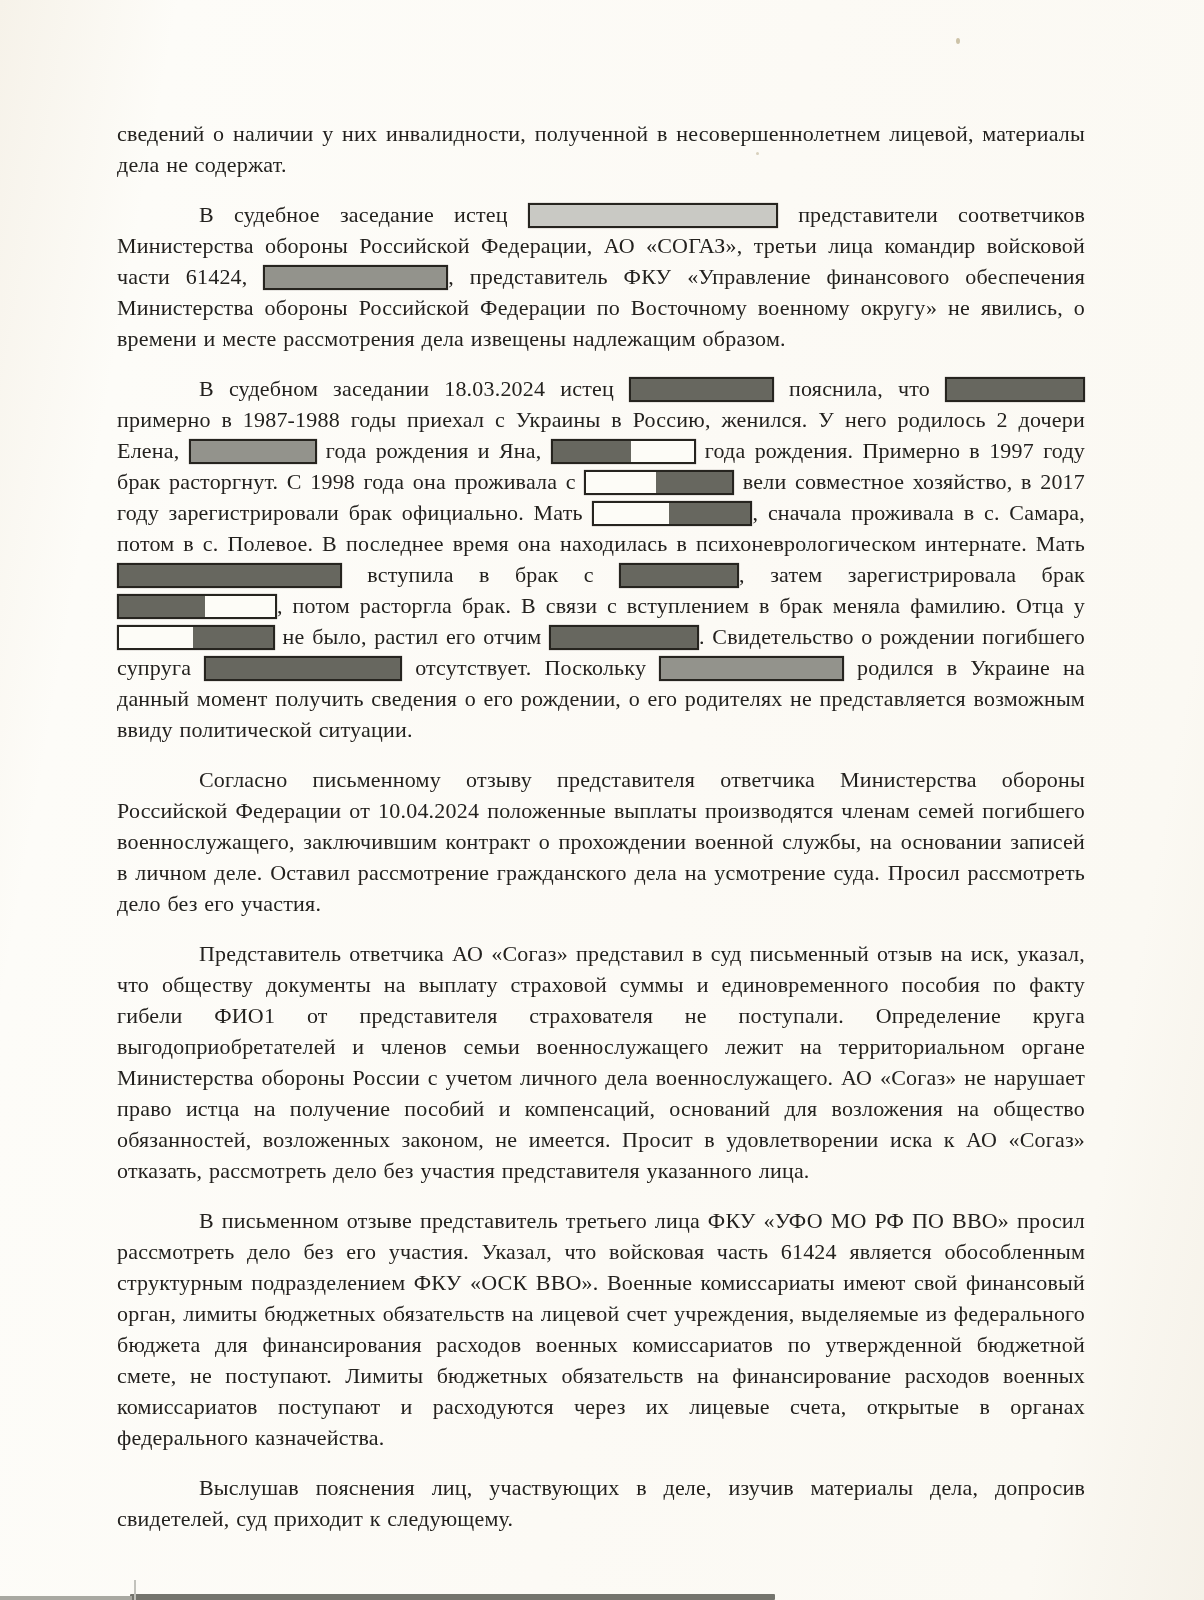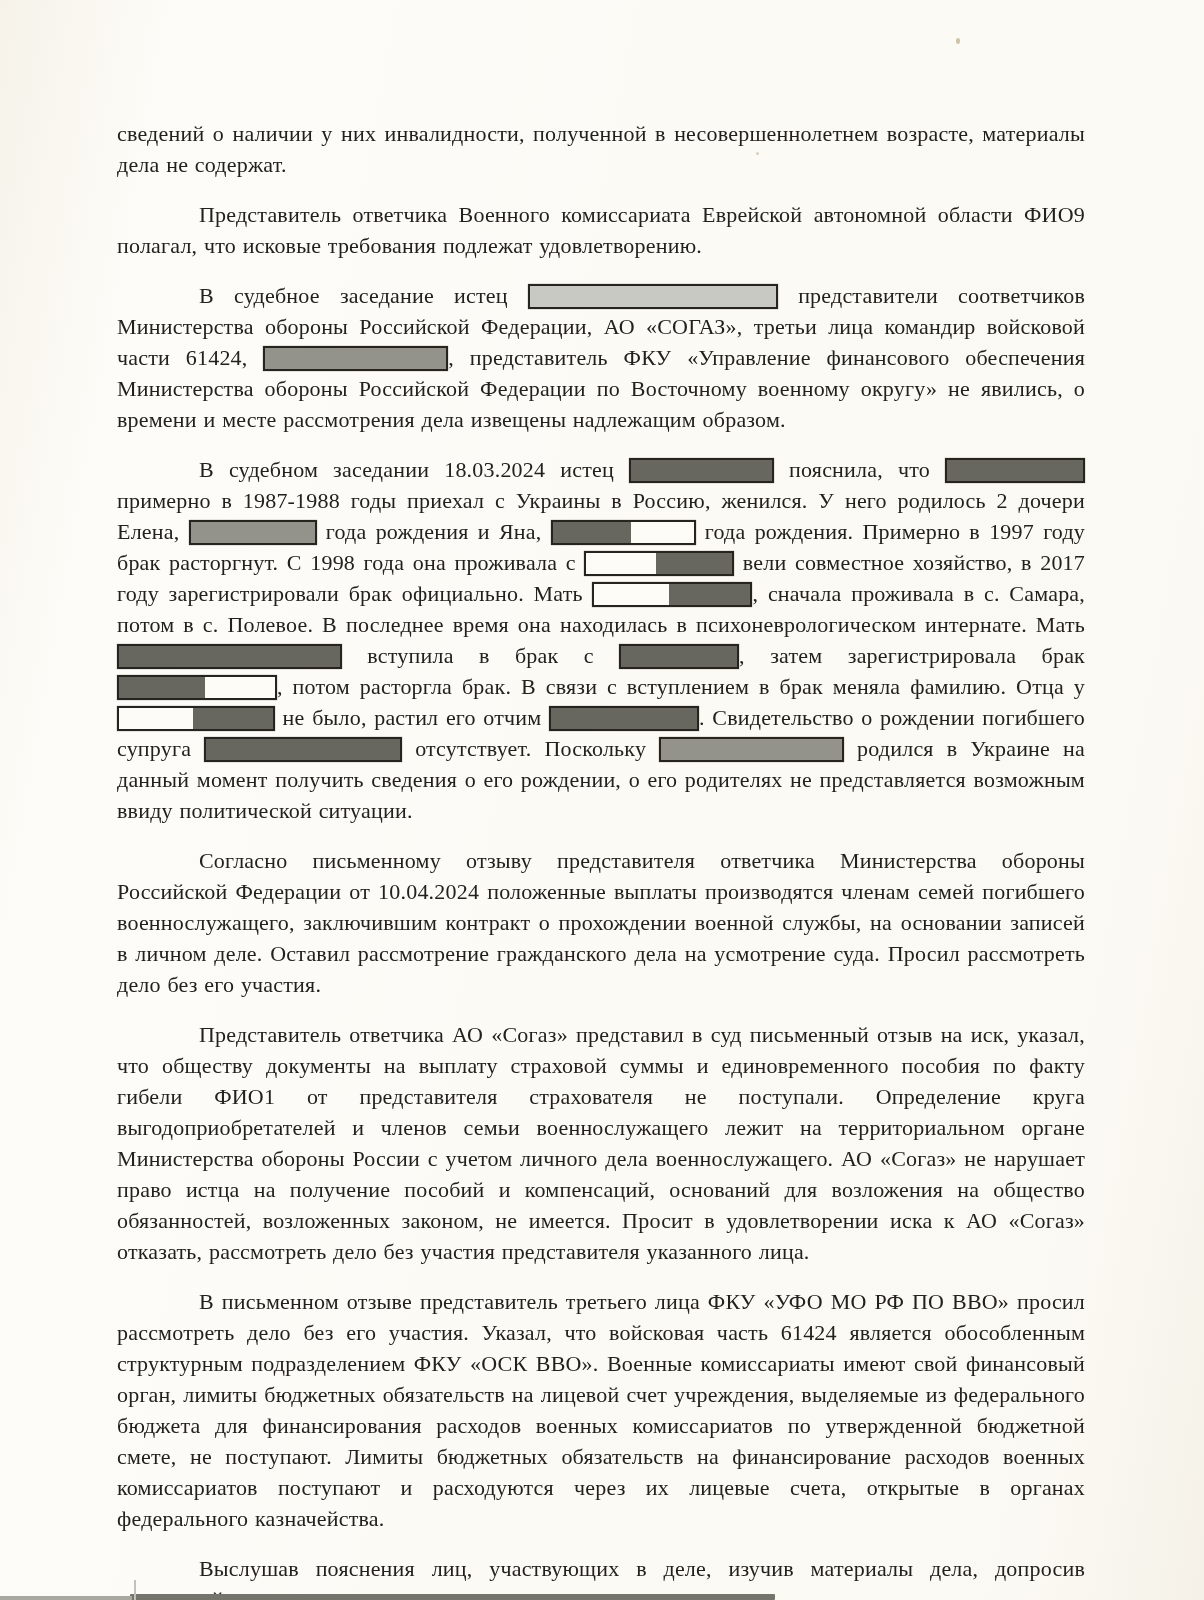--- a/index.html
+++ b/index.html
@@ -67,22 +67,21 @@
   .speck-2 {
     left: 756px; top: 152px; width: 3px; height: 3px;
     background: #d8d0bc; border-radius: 50%;
   }
 </style>
 </head>
 <body>
 
 <div class="scan-page">
   <div class="doc-body">
-      <p class="para">сведений о наличии у них инвалидности, полученной в несовершеннолетнем возрасте, материалы дела не содержат.</p>
-      <p class="para indent">Представитель ответчика Военного комиссариата Еврейской автономной области ФИО9 полагал, что исковые требования подлежат удовлетворению.</p>
+      <p class="para">сведений о наличии у них инвалидности, полученной в несовершеннолетнем лицевой, материалы дела не содержат.</p>
       <p class="para indent">В судебное заседание истец <span class="red light" style="width: 250px;"></span> представители соответчиков Министерства обороны Российской Федерации, АО «СОГАЗ», третьи лица командир войсковой части 61424, <span class="red mid" style="width: 185px;"></span>, представитель ФКУ «Управление финансового обеспечения Министерства обороны Российской Федерации по Восточному военному округу» не явились, о времени и месте рассмотрения дела извещены надлежащим образом.</p>
       <p class="para indent">В судебном заседании 18.03.2024 истец <span class="red dark" style="width: 145px;"></span> пояснила, что <span class="red dark" style="width: 140px;"></span> примерно в 1987-1988 годы приехал с Украины в Россию, женился. У него родилось 2 дочери Елена, <span class="red mid" style="width: 128px;"></span> года рождения и Яна, <span class="red dark-white" style="width: 145px;"></span> года рождения. Примерно в 1997 году брак расторгнут. С 1998 года она проживала с <span class="red white-dark" style="width: 150px;"></span> вели совместное хозяйство, в 2017 году зарегистрировали брак официально. Мать <span class="red white-dark" style="width: 160px;"></span>, сначала проживала в с. Самара, потом в с. Полевое. В последнее время она находилась в психоневрологическом интернате. Мать <span class="red dark" style="width: 225px;"></span> вступила в брак с <span class="red dark" style="width: 120px;"></span>, затем зарегистрировала брак <span class="red dark-white" style="width: 160px;"></span>, потом расторгла брак. В связи с вступлением в брак меняла фамилию. Отца у <span class="red white-dark" style="width: 158px;"></span> не было, растил его отчим <span class="red dark" style="width: 150px;"></span>. Свидетельство о рождении погибшего супруга <span class="red dark" style="width: 198px;"></span> отсутствует. Поскольку <span class="red mid" style="width: 185px;"></span> родился в Украине на данный момент получить сведения о его рождении, о его родителях не представляется возможным ввиду политической ситуации.</p>
       <p class="para indent">Согласно письменному отзыву представителя ответчика Министерства обороны Российской Федерации от 10.04.2024 положенные выплаты производятся членам семей погибшего военнослужащего, заключившим контракт о прохождении военной службы, на основании записей в личном деле. Оставил рассмотрение гражданского дела на усмотрение суда. Просил рассмотреть дело без его участия.</p>
       <p class="para indent">Представитель ответчика АО «Согаз» представил в суд письменный отзыв на иск, указал, что обществу документы на выплату страховой суммы и единовременного пособия по факту гибели ФИО1 от представителя страхователя не поступали. Определение круга выгодоприобретателей и членов семьи военнослужащего лежит на территориальном органе Министерства обороны России с учетом личного дела военнослужащего. АО «Согаз» не нарушает право истца на получение пособий и компенсаций, оснований для возложения на общество обязанностей, возложенных законом, не имеется. Просит в удовлетворении иска к АО «Согаз» отказать, рассмотреть дело без участия представителя указанного лица.</p>
       <p class="para indent">В письменном отзыве представитель третьего лица ФКУ «УФО МО РФ ПО ВВО» просил рассмотреть дело без его участия. Указал, что войсковая часть 61424 является обособленным структурным подразделением ФКУ «ОСК ВВО». Военные комиссариаты имеют свой финансовый орган, лимиты бюджетных обязательств на лицевой счет учреждения, выделяемые из федерального бюджета для финансирования расходов военных комиссариатов по утвержденной бюджетной смете, не поступают. Лимиты бюджетных обязательств на финансирование расходов военных комиссариатов поступают и расходуются через их лицевые счета, открытые в органах федерального казначейства.</p>
       <p class="para indent">Выслушав пояснения лиц, участвующих в деле, изучив материалы дела, допросив свидетелей, суд приходит к следующему.</p>
     </div>
   <div class="artifact bottom-strip"></div>
   <div class="artifact bottom-strip-2"></div>
   <div class="artifact left-vline"></div>

